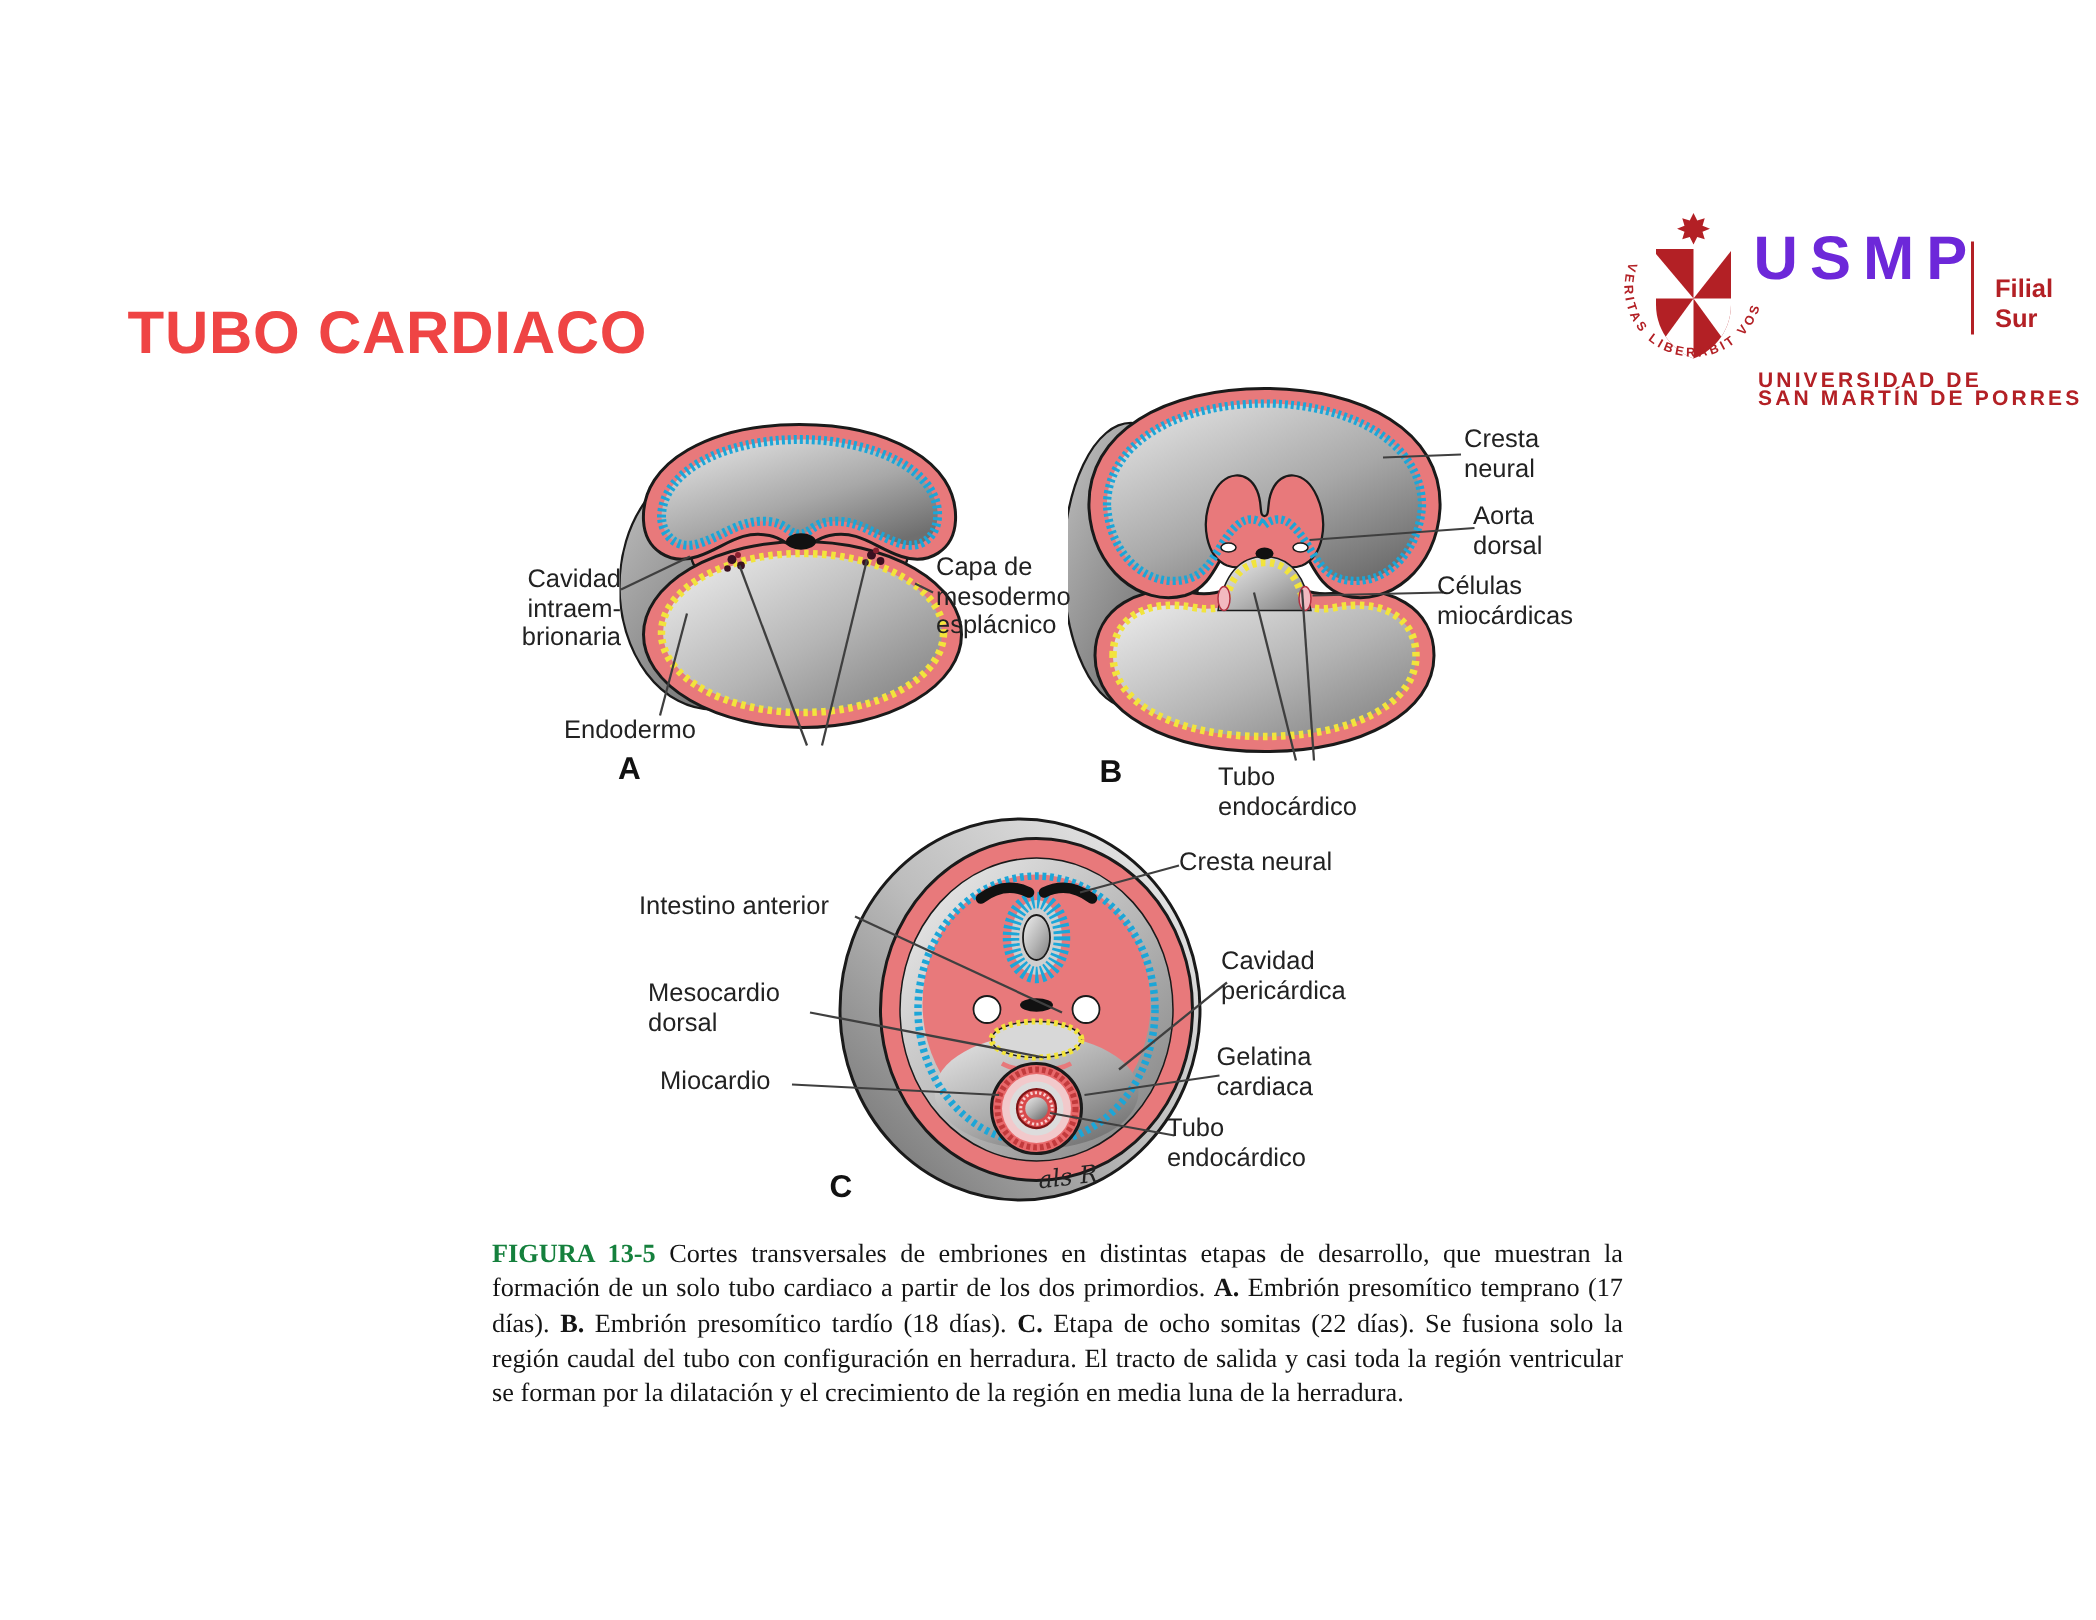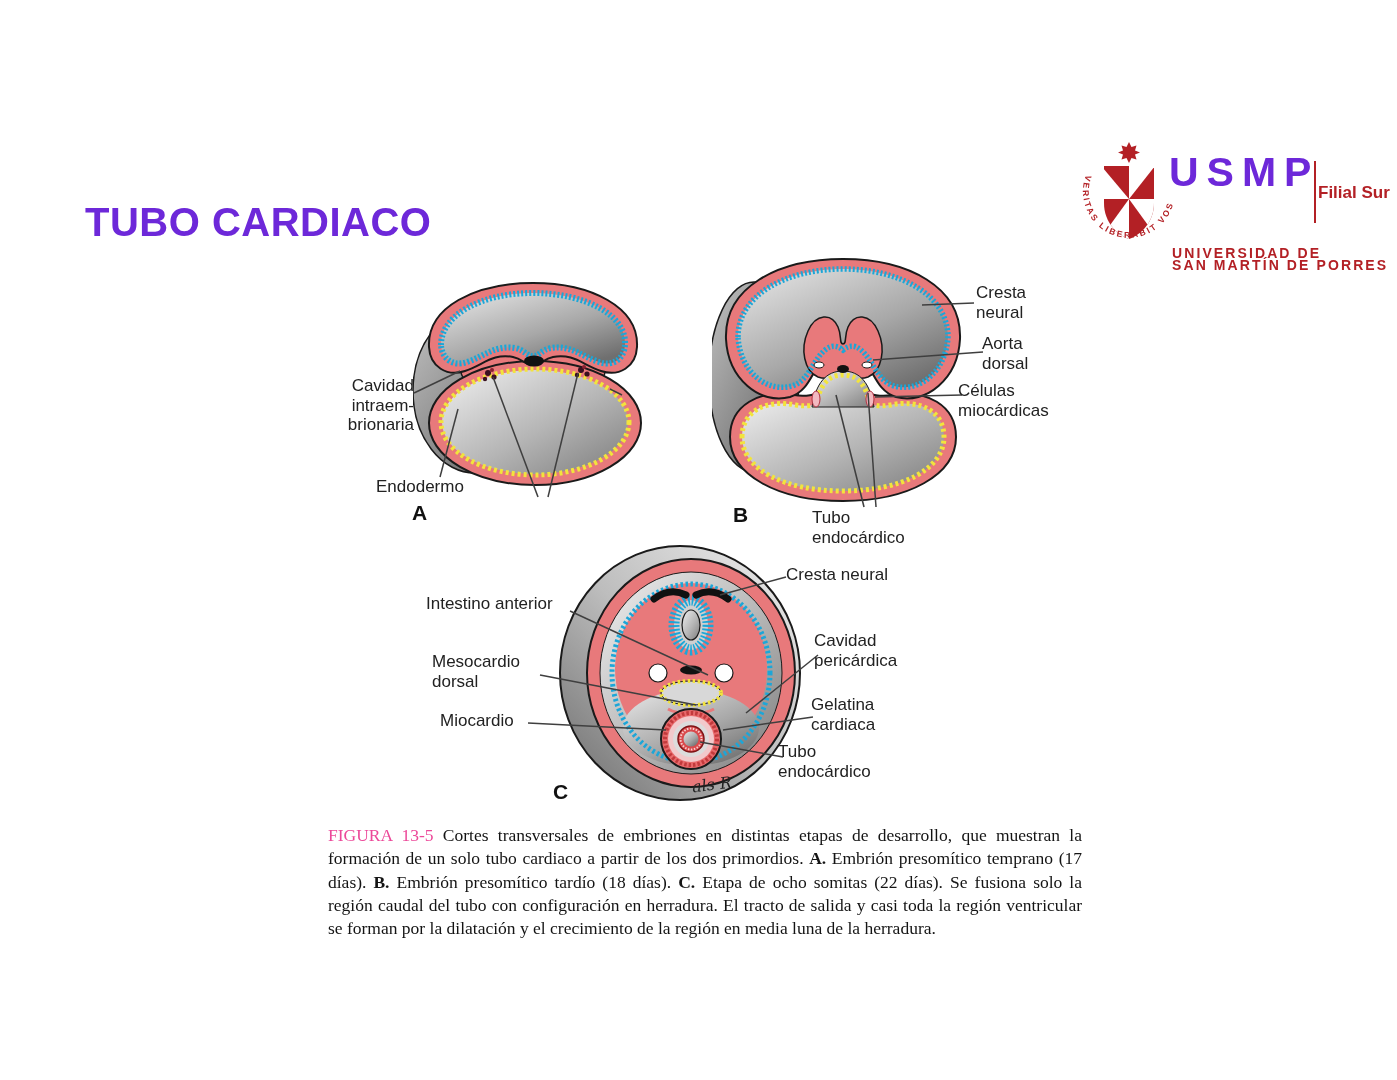--- a/index.html
+++ b/index.html
@@ -3,35 +3,35 @@
 <meta charset="utf-8">
 <style>
   html,body{margin:0;padding:0;background:#fff;}
   #slide{
     position:relative;width:1397px;height:1080px;background:#ffffff;
     font-family:"Liberation Sans",sans-serif;overflow:hidden;
   }
   
   .slide-title{
     position:absolute;left:85px;top:200px;
-    font-size:40px;font-weight:800;color:#6d28d9;letter-spacing:.5px;
+    font-size:40px;font-weight:800;color:#ef4444;letter-spacing:.5px;
   }
   
   .logo{position:absolute;left:1077px;top:141px;width:320px;height:110px;}
   .logo .shield{position:absolute;left:0;top:0;}
   .logo .acronym{
     position:absolute;left:92px;top:8px;font-size:41px;font-weight:700;
     color:#6d28d9;letter-spacing:8px;
   }
   .logo .uline{position:absolute;left:95px;color:#b32025;font-weight:700;
     font-size:14px;letter-spacing:2.1px;margin-top:48px;}
   .logo .uline1{top:56px;}
   .logo .uline2{top:68px;}
   .logo .divider{position:absolute;left:237px;top:20px;width:2px;height:62px;background:#b32025;}
-  .logo .branch{position:absolute;left:241px;top:42px;font-size:17px;font-weight:600;color:#b32025;}
+  .logo .branch{position:absolute;left:253px;top:42px;font-size:17px;font-weight:600;color:#b32025;}
   
   .figure{position:absolute;left:328px;top:245px;width:755px;height:575px;}
   .figure svg.panel{position:absolute;}
   svg.leads{position:absolute;left:0;top:0;}
   .leads line{stroke:#3f3f3f;stroke-width:1.5px;}
   .dlabel{
     position:absolute;font-size:17px;line-height:1.16;color:#222;
     white-space:pre-line;
   }
   .tc{} .tr{text-align:right;}
@@ -39,21 +39,21 @@
   .signature{
     position:absolute;font-family:"DejaVu Serif",serif;font-style:italic;
     font-size:16px;color:#222;transform:rotate(-7deg);
   }
   
   .caption{
     position:absolute;left:328px;top:824px;width:754px;
     font-family:"Liberation Serif",serif;font-size:17.5px;line-height:1.33;
     color:#141414;text-align:justify;
   }
-  .caption .seg-figura{color:#ec4899;font-weight:400;}
+  .caption .seg-figura{color:#15803d;font-weight:700;}
   .caption .seg-b{font-weight:700;}
   .caption .seg-n{font-weight:400;}
 </style>
 </head>
 <body>
 
 <div id="slide">
 
   <svg width="0" height="0" style="position:absolute">
     <defs>
@@ -195,20 +195,23 @@
       <line x1="200" y1="478" x2="338" y2="485"></line>
       <line x1="458" y1="332" x2="392" y2="350"></line>
       <line x1="490" y1="410" x2="418" y2="468"></line>
       <line x1="485" y1="472" x2="395" y2="485"></line>
       <line x1="455" y1="512" x2="372" y2="497"></line>
     </svg>
 
     <div class="dlabel tr" style="left:2px;top:131px;width:84px">Cavidad
 intraem-
 brionaria</div>
+    <div class="dlabel tc" style="left:296px;top:123px;width:112px">Capa de
+mesodermo
+esplácnico</div>
     <div class="dlabel" style="left:48px;top:232px;width:110px">Endodermo</div>
     <div class="panel-letter" style="left:84px;top:256px">A</div>
 
     <div class="dlabel tc" style="left:648px;top:38px;width:72px">Cresta
 neural</div>
     <div class="dlabel tc" style="left:654px;top:89px;width:66px">Aorta
 dorsal</div>
     <div class="dlabel tc" style="left:630px;top:136px;width:112px">Células
 miocárdicas</div>
     <div class="dlabel tc" style="left:484px;top:263px;width:128px">Tubo

